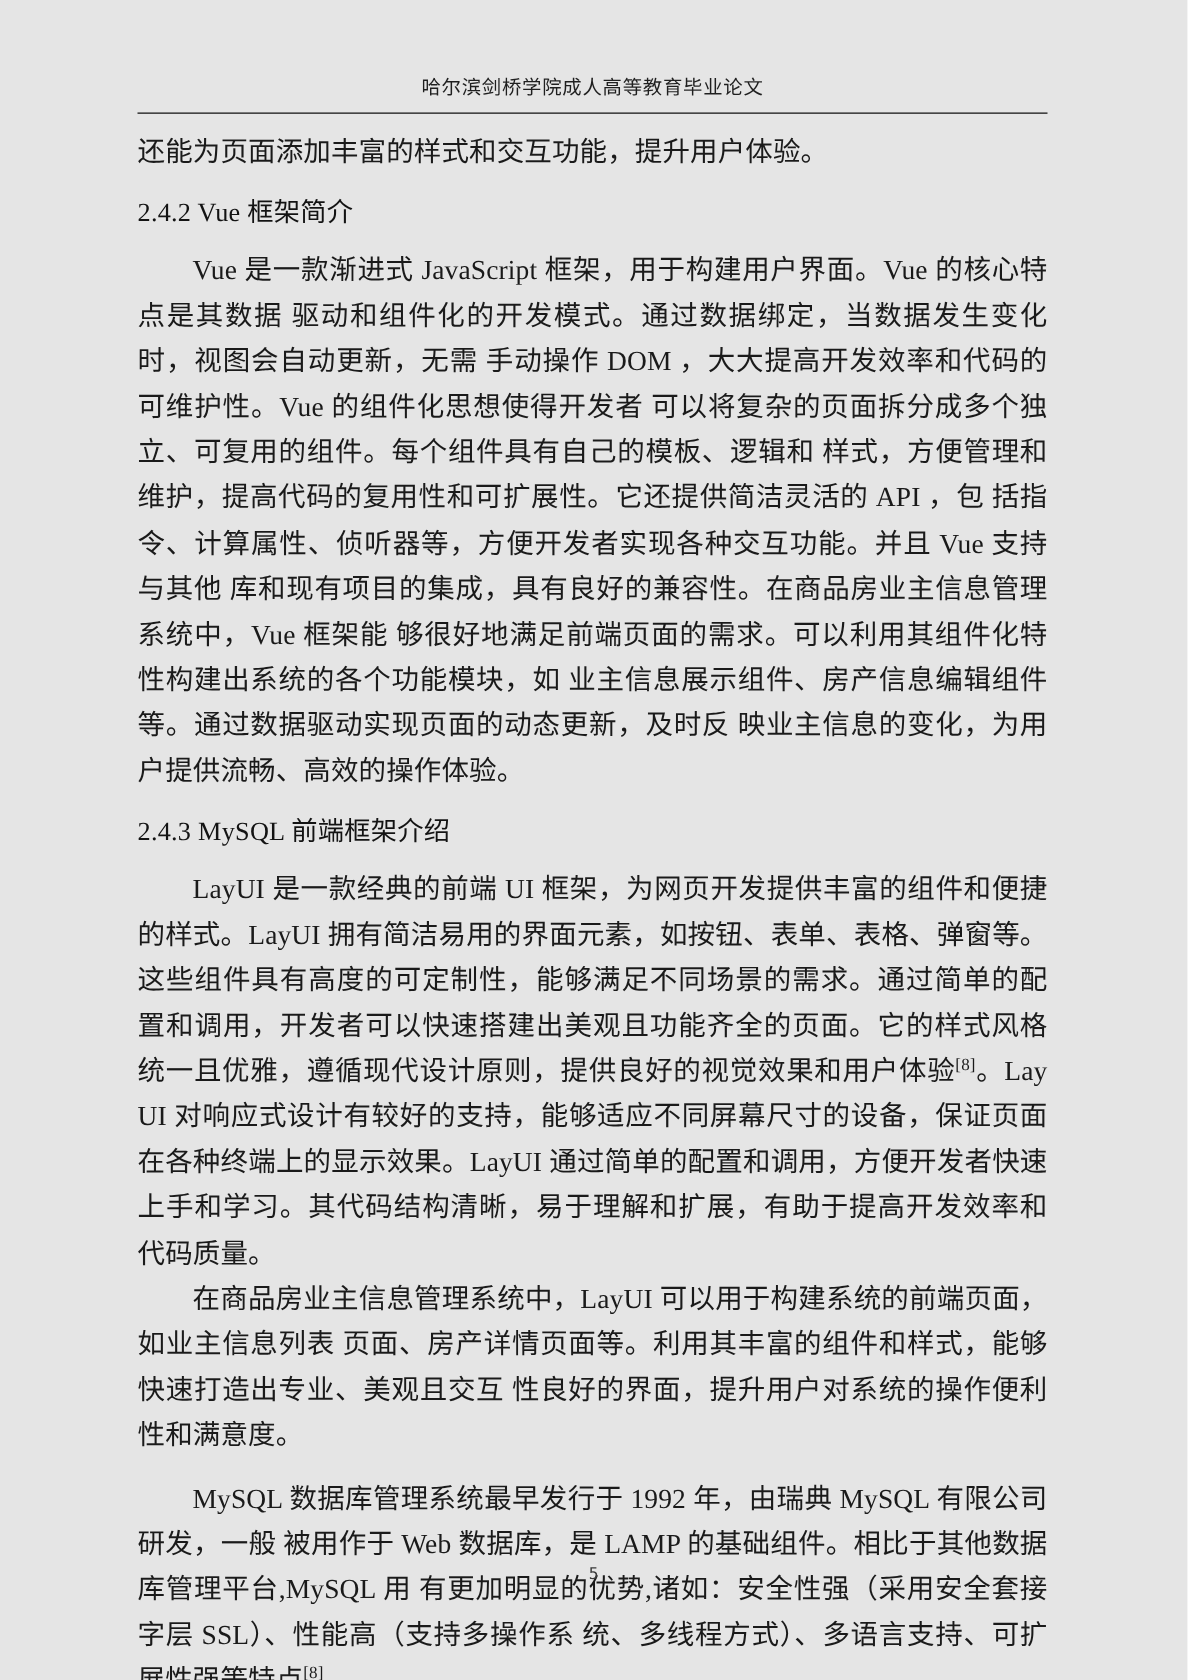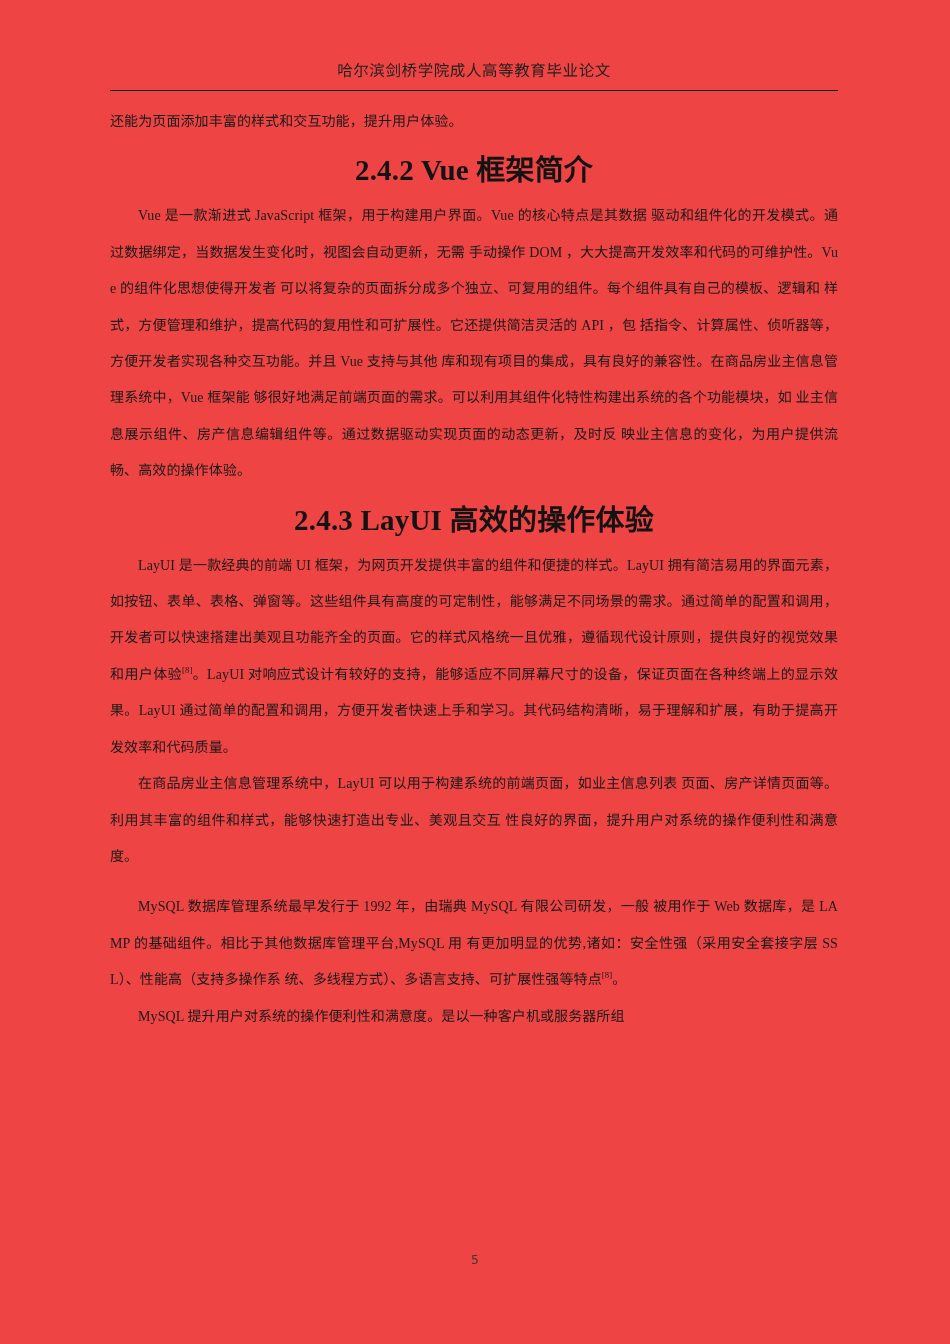--- a/index.html
+++ b/index.html
@@ -5,21 +5,21 @@
   html, body {
     margin: 0;
     padding: 0;
     background: #ffffff;
   }
 
   .page {
     position: relative;
     width: 950px;
     height: 1344px;
-    background: #ef4444;
+    background: #e5e5e5;
     box-sizing: border-box;
     font-family: "Liberation Serif", "DejaVu Serif", serif;
     color: #1a1a1a;
     overflow: hidden;
   }
 
   
   .page-header {
     position: absolute;
     top: 62px;
@@ -48,42 +48,42 @@
   
   .content {
     position: absolute;
     top: 104px;
     left: 110px;
     width: 728px;
   }
 
   p.body-para {
     margin: 0;
-    font-size: 14px;
+    font-size: 22px;
     line-height: 36.4px;
     text-align: justify;
     text-justify: inter-ideograph;
     text-align-last: left;
     letter-spacing: 0.1px;
     color: #1a1a1a;
     word-break: break-all;
   }
 
   p.indent2 {
     text-indent: 2em;
   }
 
   h2.sec-heading {
     margin: 0;
-    font-size: 29px;
-    font-weight: bold;
+    font-size: 21px;
+    font-weight: normal;
     line-height: 44px;
     letter-spacing: 0.2px;
     color: #131313;
-    text-align: center;
+    text-align: left;
   }
 
   
   .gap-before-h {
     height: 8px;
   }
 
   .gap-after-h {
     height: 6px;
   }
@@ -123,21 +123,21 @@
 
     <p class="body-para indent2" style="text-indent:0">还能为页面添加丰富的样式和交互功能，提升用户体验。</p>
 
     <div class="gap-before-h"></div>
     <h2 class="sec-heading">2.4.2 Vue 框架简介</h2>
     <div class="gap-after-h"></div>
 
     <p class="body-para indent2">Vue 是一款渐进式 JavaScript 框架，用于构建用户界面。Vue 的核心特点是其数据 驱动和组件化的开发模式。通过数据绑定，当数据发生变化时，视图会自动更新，无需 手动操作 DOM ，大大提高开发效率和代码的可维护性。Vue 的组件化思想使得开发者 可以将复杂的页面拆分成多个独立、可复用的组件。每个组件具有自己的模板、逻辑和 样式，方便管理和维护，提高代码的复用性和可扩展性。它还提供简洁灵活的 API ，包 括指令、计算属性、侦听器等，方便开发者实现各种交互功能。并且 Vue 支持与其他 库和现有项目的集成，具有良好的兼容性。在商品房业主信息管理系统中，Vue 框架能 够很好地满足前端页面的需求。可以利用其组件化特性构建出系统的各个功能模块，如 业主信息展示组件、房产信息编辑组件等。通过数据驱动实现页面的动态更新，及时反 映业主信息的变化，为用户提供流畅、高效的操作体验。</p>
 
     <div class="gap-before-h"></div>
-    <h2 class="sec-heading">2.4.3 LayUI 高效的操作体验</h2>
+    <h2 class="sec-heading">2.4.3 MySQL 前端框架介绍</h2>
     <div class="gap-after-h"></div>
 
     <p class="body-para indent2"><span>LayUI 是一款经典的前端 UI 框架，为网页开发提供丰富的组件和便捷的样式。LayUI 拥有简洁易用的界面元素，如按钮、表单、表格、弹窗等。这些组件具有高度的可定制性，能够满足不同场景的需求。通过简单的配置和调用，开发者可以快速搭建出美观且功能齐全的页面。它的样式风格统一且优雅，遵循现代设计原则，提供良好的视觉效果和用户体验</span><sup class="cite">[8]</sup><span>。LayUI 对响应式设计有较好的支持，能够适应不同屏幕尺寸的设备，保证页面在各种终端上的显示效果。LayUI 通过简单的配置和调用，方便开发者快速上手和学习。其代码结构清晰，易于理解和扩展，有助于提高开发效率和代码质量。</span></p>
 
     <p class="body-para indent2">在商品房业主信息管理系统中，LayUI 可以用于构建系统的前端页面，如业主信息列表 页面、房产详情页面等。利用其丰富的组件和样式，能够快速打造出专业、美观且交互 性良好的界面，提升用户对系统的操作便利性和满意度。</p>
 
     <div class="gap-before-h"></div>
     <div class="gap-after-h"></div>
 
     <p class="body-para indent2"><span>MySQL 数据库管理系统最早发行于 1992 年，由瑞典 MySQL 有限公司研发，一般 被用作于 Web 数据库，是 LAMP 的基础组件。相比于其他数据库管理平台,MySQL 用 有更加明显的优势,诸如：安全性强（采用安全套接字层 SSL）、性能高（支持多操作系 统、多线程方式）、多语言支持、可扩展性强等特点</span><sup class="cite">[8]</sup><span>。</span></p>

